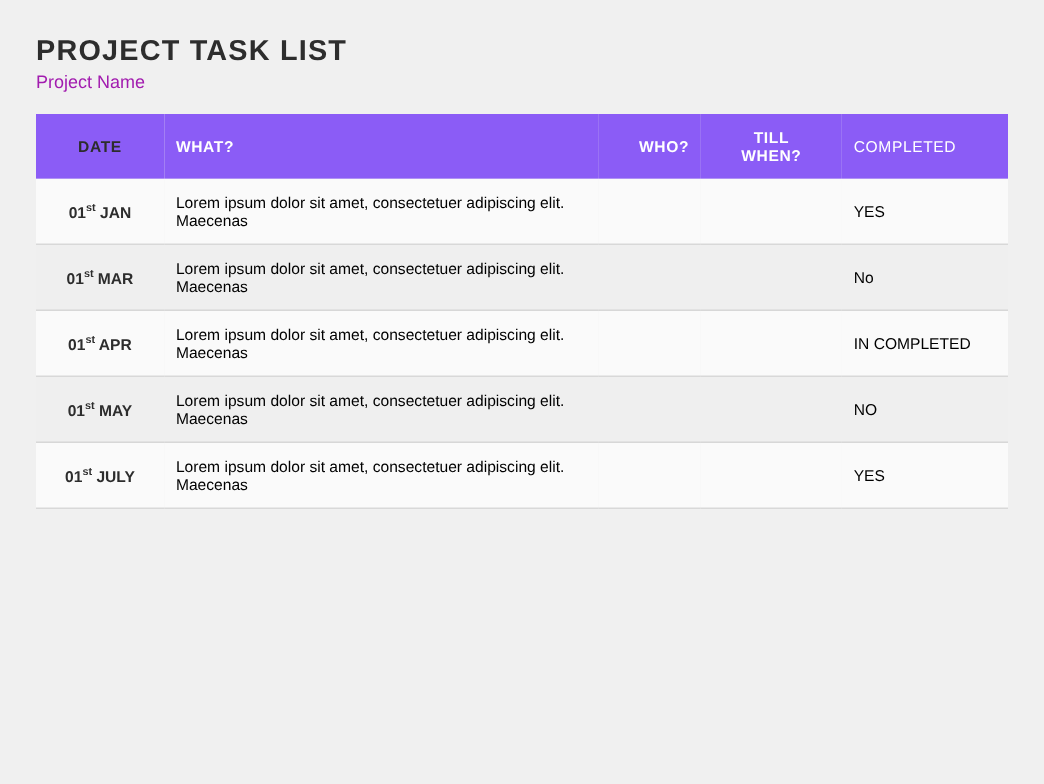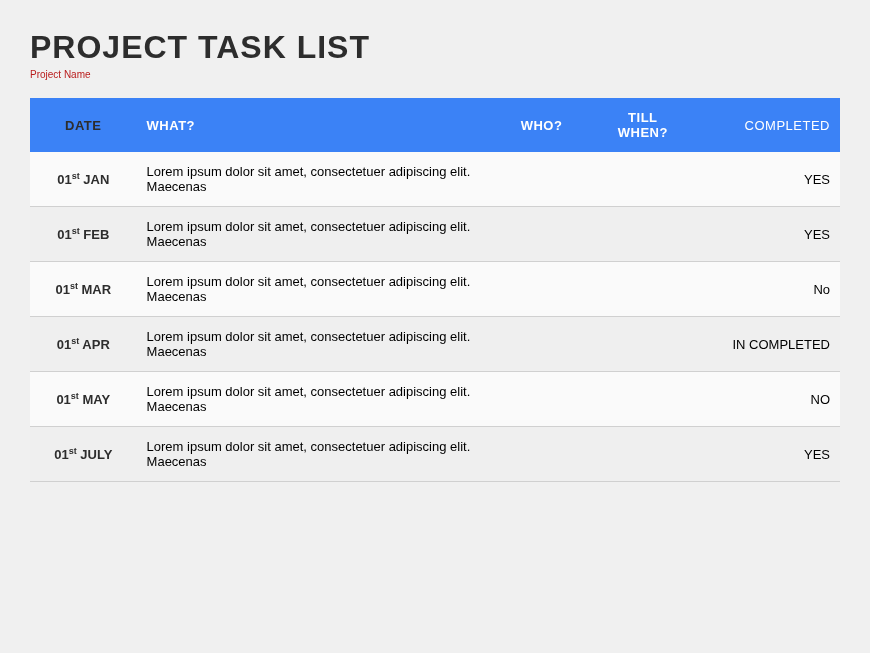--- a/index.html
+++ b/index.html
@@ -17,41 +17,41 @@
     }
 
     .page-container {
       background-color: #f0f0f0;
       width: 870px;
       height: 653px;
       padding: 30px 30px 20px 30px;
     }
 
     .page-title {
-      font-size: 32px;
+      font-size: 24px;
       font-weight: 900;
       color: #2d2d2d;
       letter-spacing: 1px;
       line-height: 1.1;
       margin-bottom: 4px;
     }
 
     .project-name {
-      font-size: 10px;
-      color: #b91c1c;
+      font-size: 15px;
+      color: #a21caf;
       margin-bottom: 18px;
     }
 
     table {
       width: 100%;
       border-collapse: collapse;
     }
 
     thead tr {
-      background-color: #3b82f6;
+      background-color: #8b5cf6;
     }
 
     thead th {
       color: #fff;
       font-size: 13px;
       font-weight: 700;
       text-align: center;
       padding: 12px 10px;
       letter-spacing: 0.5px;
       text-transform: uppercase;
@@ -86,31 +86,31 @@
       white-space: nowrap;
       width: 100px;
       color: #2d2d2d;
     }
 
     .what-col {
       width: 340px;
     }
 
     .who-col {
-      text-align: center;
+      text-align: right;
       width: 80px;
     }
 
     .till-col {
       text-align: center;
       width: 110px;
     }
 
     .completed-col {
-      text-align: right;
+      text-align: left;
       width: 130px;
       font-weight: 500;
     }
 
     sup {
       font-size: 9px;
       text-align: right;
     }
   </style>
 </head>
@@ -126,27 +126,20 @@
         <th class="date-col">DATE</th>
         <th class="what-col">WHAT?</th>
         <th class="who-col">WHO?</th>
         <th class="till-col">TILL<br>WHEN?</th>
         <th class="completed-col">COMPLETED</th>
       </tr>
     </thead>
     <tbody id="table-body">
     <tr>
           <td class="date-col">01<sup>st</sup> JAN</td>
-          <td class="what-col">Lorem ipsum dolor sit amet, consectetuer adipiscing elit. Maecenas</td>
-          <td class="who-col"></td>
-          <td class="till-col"></td>
-          <td class="completed-col">YES</td>
-        </tr>
-        <tr>
-          <td class="date-col">01<sup>st</sup> FEB</td>
           <td class="what-col">Lorem ipsum dolor sit amet, consectetuer adipiscing elit. Maecenas</td>
           <td class="who-col"></td>
           <td class="till-col"></td>
           <td class="completed-col">YES</td>
         </tr>
         <tr>
           <td class="date-col">01<sup>st</sup> MAR</td>
           <td class="what-col">Lorem ipsum dolor sit amet, consectetuer adipiscing elit. Maecenas</td>
           <td class="who-col"></td>
           <td class="till-col"></td>

